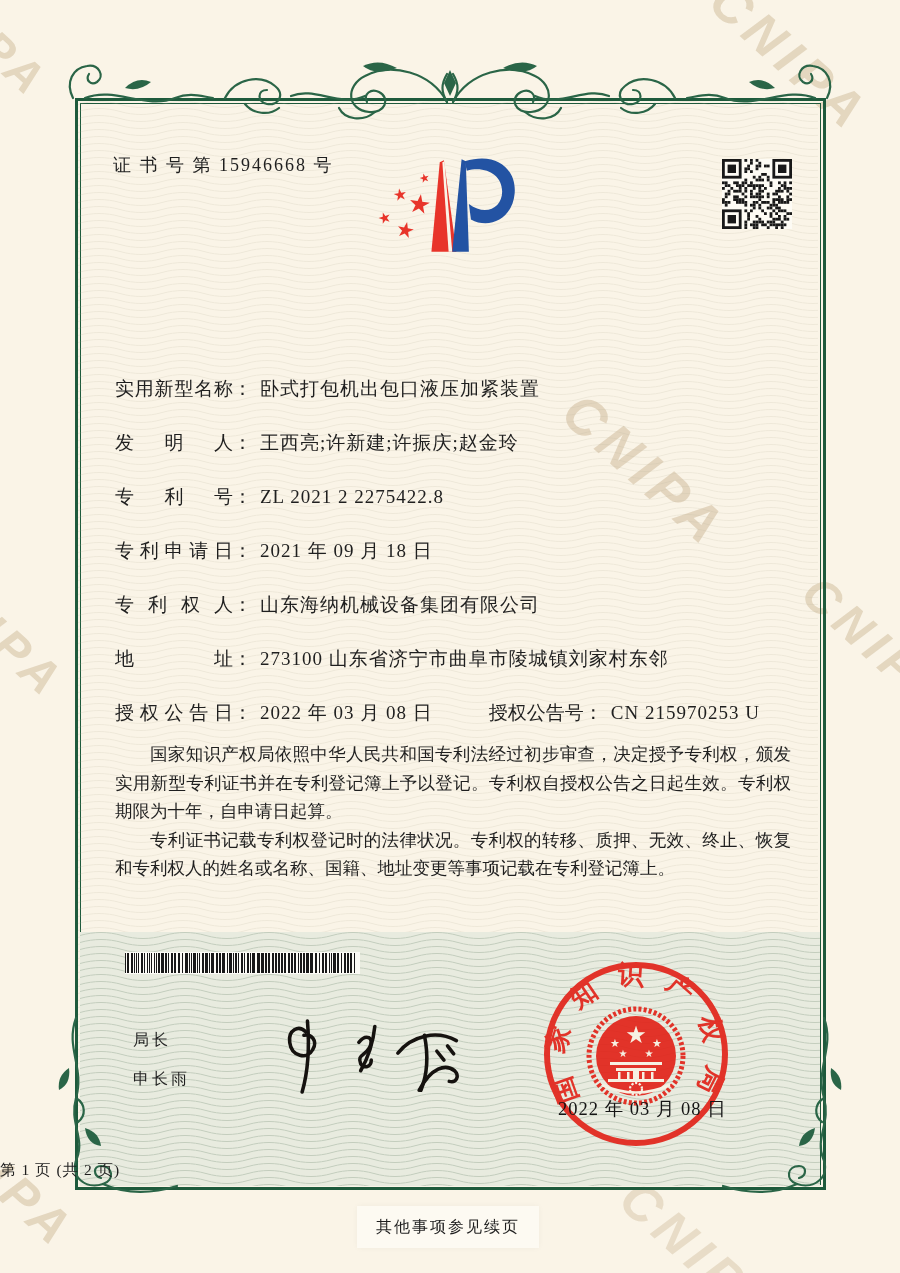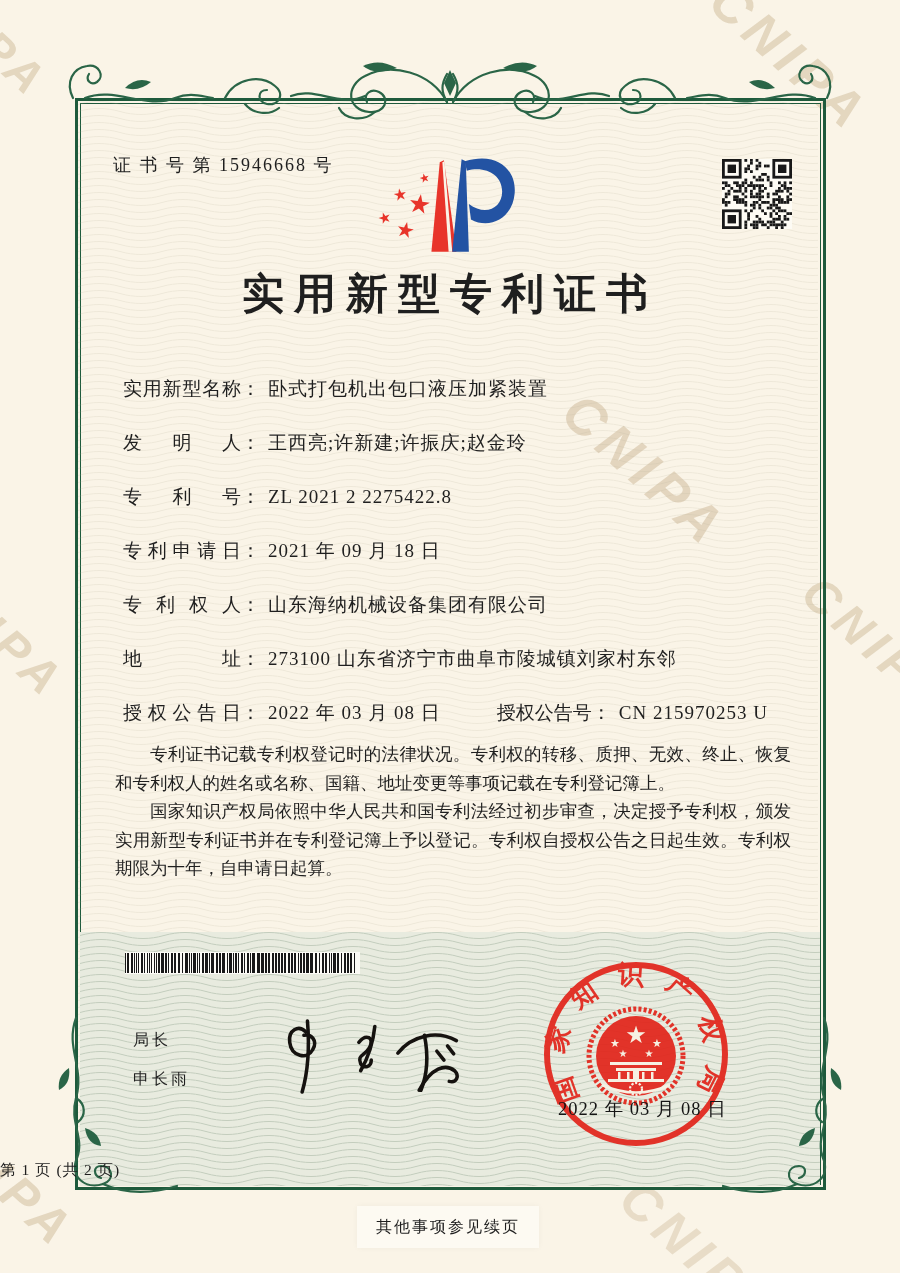--- a/index.html
+++ b/index.html
@@ -18,21 +18,21 @@
   .texture,.band{position:absolute;z-index:1;}
   .cert-no{position:absolute;left:113px;top:153px;font-size:18px;letter-spacing:2px;z-index:2;font-family:Liberation Serif, serif;}
   .logo{position:absolute;left:370px;top:158px;width:160px;height:100px;z-index:2;}
   .logo .star{position:absolute;color:var(--logored);line-height:1;font-family:"DejaVu Sans",sans-serif;}
   .logo svg{position:absolute;left:52px;top:-4px;}
   .qr{position:absolute;left:722px;top:159px;z-index:2;}
   .title{position:absolute;left:0;top:266px;width:900px;text-align:center;font-size:42px;font-weight:700;
          letter-spacing:10px;z-index:2;}
   .fields{position:absolute;left:115px;top:376px;width:690px;z-index:2;}
   .frow{height:26px;line-height:26px;margin-bottom:28px;font-size:19px;white-space:nowrap;}
-  .flabel{display:inline-block;width:118px;text-align:justify;text-align-last:justify;vertical-align:top;margin-left:8px;}
+  .flabel{display:inline-block;width:118px;text-align:justify;text-align-last:justify;vertical-align:top;}
   .fcolon{display:inline-block;margin-right:8px;}
   .fvalue{letter-spacing:1px;}
   .glabel{margin-left:56px;}
   .body-text{position:absolute;left:115px;top:740px;width:676px;z-index:2;font-size:17.5px;line-height:28.5px;
              text-align:justify;}
   .body-text p{margin:0;text-indent:35px;}
   .barcode{position:absolute;left:125px;top:952px;z-index:2;}
   .director{position:absolute;left:133px;top:1030px;z-index:2;font-size:16px;letter-spacing:3px;}
   .director div{margin-bottom:18px;}
   .sign{position:absolute;left:272px;top:1012px;z-index:2;}
@@ -330,21 +330,20 @@
       <rect x="2.8" y="2.8" width="14" height="14" fill="#fdfbf4"></rect>
       <rect x="5.6" y="5.6" width="8.399999999999999" height="8.399999999999999" fill="#181818"></rect>
       <rect x="50.4" y="0" width="19.599999999999998" height="19.599999999999998" fill="#181818"></rect>
       <rect x="53.199999999999996" y="2.8" width="14" height="14" fill="#fdfbf4"></rect>
       <rect x="56" y="5.6" width="8.399999999999999" height="8.399999999999999" fill="#181818"></rect>
       <rect x="0" y="50.4" width="19.599999999999998" height="19.599999999999998" fill="#181818"></rect>
       <rect x="2.8" y="53.199999999999996" width="14" height="14" fill="#fdfbf4"></rect>
       <rect x="5.6" y="56" width="8.399999999999999" height="8.399999999999999" fill="#181818"></rect>
     </svg>
 
-  <h1 class="title" style="margin:0;">实用新型专利证书</h1>
 
   <div class="fields">
     <div class="frow">
       <span class="flabel">实用新型名称</span><span class="fcolon">：</span><span class="fvalue">卧式打包机出包口液压加紧装置</span>
     </div>
     <div class="frow">
       <span class="flabel">发明人</span><span class="fcolon">：</span><span class="fvalue">王西亮;许新建;许振庆;赵金玲</span>
     </div>
     <div class="frow">
       <span class="flabel">专利号</span><span class="fcolon">：</span><span class="fvalue">ZL 2021 2 2275422.8</span>
@@ -357,22 +356,22 @@
     </div>
     <div class="frow">
       <span class="flabel">地址</span><span class="fcolon">：</span><span class="fvalue">273100  山东省济宁市曲阜市陵城镇刘家村东邻</span>
     </div>
     <div class="frow">
       <span class="flabel">授权公告日</span><span class="fcolon">：</span><span class="fvalue">2022 年 03 月 08 日</span><span class="glabel">授权公告号</span><span class="fcolon">：</span><span class="fvalue">CN 215970253 U</span>
     </div>
   </div>
 
   <div class="body-text">
+    <p>国家知识产权局依照中华人民共和国专利法经过初步审查，决定授予专利权，颁发实用新型专利证书并在专利登记簿上予以登记。专利权自授权公告之日起生效。专利权期限为十年，自申请日起算。</p>
     <p>专利证书记载专利权登记时的法律状况。专利权的转移、质押、无效、终止、恢复和专利权人的姓名或名称、国籍、地址变更等事项记载在专利登记簿上。</p>
-    <p>国家知识产权局依照中华人民共和国专利法经过初步审查，决定授予专利权，颁发实用新型专利证书并在专利登记簿上予以登记。专利权自授权公告之日起生效。专利权期限为十年，自申请日起算。</p>
   </div>
 
   <svg id="barcode" class="barcode" width="235" height="22" viewBox="0 0 235 22">
       <rect width="235" height="22" fill="#fcfbf6"></rect>
       <rect x="0" y="1" width="1" height="20" fill="#181818"></rect>
       <rect x="2" y="1" width="2" height="20" fill="#181818"></rect>
       <rect x="6" y="1" width="2" height="20" fill="#181818"></rect>
       <rect x="9" y="1" width="1" height="20" fill="#181818"></rect>
       <rect x="11" y="1" width="1" height="20" fill="#181818"></rect>
       <rect x="13" y="1" width="1" height="20" fill="#181818"></rect>

